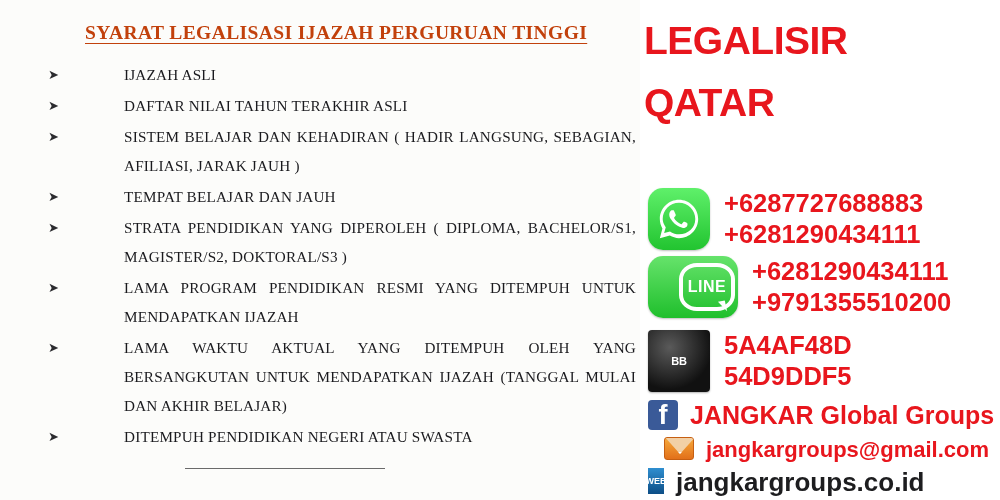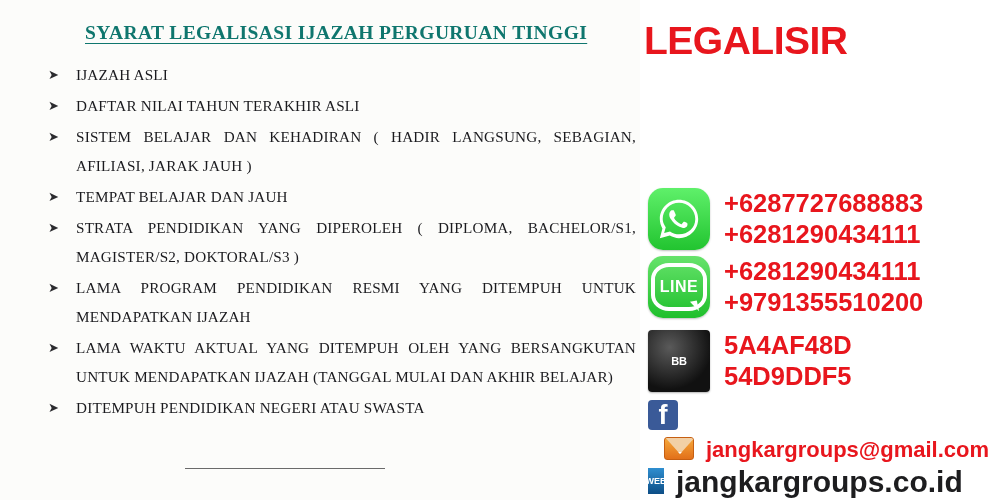--- a/index.html
+++ b/index.html
@@ -30,21 +30,21 @@
     padding: 0;
   }
   .doc-title {
     position: absolute;
     left: 85px;
     top: 22px;
     font-family: "Liberation Serif", serif;
     font-weight: bold;
     font-size: 19.5px;
     letter-spacing: 0.4px;
-    color: #0f766e;
+    color: #c2410c;
     text-decoration: underline;
     text-underline-offset: 4px;
     white-space: nowrap;
   }
   .list {
     position: absolute;
     left: 46px;
     top: 60px;
     width: 590px;
   }
@@ -60,20 +60,21 @@
   .item .bullet {
     position: absolute;
     left: 2px;
     top: 0;
     font-size: 13px;
     line-height: 29px;
     color: #2a2a2e;
   }
   .item .txt {
     display: block;
+    margin-left: 48px;
   }
   .item.justify .txt {
     text-align: justify;
     text-align-last: left;
   }
   .rule {
     position: absolute;
     left: 185px;
     top: 468px;
     width: 200px;
@@ -130,20 +131,21 @@
   .row-wa .nums { margin-left: 14px; font-size: 25.5px; line-height: 31px; }
 
   
   .row-line { left: 8px; top: 256px; }
   .line-ico {
     width: 62px; height: 62px; border-radius: 15px;
     background: linear-gradient(#66e36b, #1fbf2c);
     box-shadow: 0 1px 2px rgba(0,0,0,.25);
     display: flex; align-items: center; justify-content: center;
     position: relative;
+    padding-left: 28px;
   }
   .line-bubble {
     width: 48px; height: 40px; border-radius: 18px/16px;
     background: #ffffff00; border: 4px solid #ffffff;
     display: flex; align-items: center; justify-content: center;
     font-family: "Liberation Sans", sans-serif;
     font-weight: bold; font-size: 16px; color: #ffffff;
     letter-spacing: 0.5px;
   }
   .line-tail {
@@ -203,21 +205,21 @@
 
   
   .row-web { left: 8px; top: 468px; }
   .web-ico {
     width: 16px; height: 26px; border-radius: 0;
     background: linear-gradient(#2f8fd0, #0d4e86);
     display: flex; align-items: center; justify-content: center;
     color: #ffffff; font-family: "Liberation Sans", sans-serif;
     font-size: 9px; font-weight: bold;
   }
-  .row-web .nums { margin-left: 12px; font-size: 30px; line-height: 28px; color: #1d1d1f; }
+  .row-web .nums { margin-left: 12px; font-size: 26px; line-height: 28px; color: #1d1d1f; }
 </style>
 </head>
 <body>
 
 <div class="page">
 
   <div class="doc">
     <div class="doc-title">SYARAT LEGALISASI IJAZAH PERGURUAN TINGGI</div>
 
     <div class="list">
@@ -255,20 +257,21 @@
       </div>
     </div>
 
     <div class="rule"></div>
   </div>
 
   <div class="side">
 
     <div class="brand">
       <span>LEGALISIR</span>
+      <span class="l2">QATAR</span>
     </div>
 
     <div class="row row-wa">
       <div class="ico wa-ico">
         <svg viewBox="0 0 48 48" aria-hidden="true">
           <path fill="#ffffff" d="M24 4C13 4 4 13 4 24c0 3.6 1 7 2.7 9.9L4 44l10.4-2.7C17.2 42.9 20.5 44 24 44c11 0 20-9 20-20S35 4 24 4zm0 36c-3.2 0-6.2-.9-8.7-2.5l-.6-.4-6.2 1.6 1.7-6-.4-.6C8.1 29.5 7 26.8 7 24 7 14.6 14.6 7 24 7s17 7.6 17 17-7.6 16-17 16z"></path>
           <path fill="#ffffff" d="M33.2 28.6c-.5-.3-3-1.5-3.5-1.7-.5-.2-.8-.3-1.1.3-.3.5-1.3 1.6-1.6 2-.3.3-.6.4-1.1.1-.5-.3-2.2-.8-4.1-2.6-1.5-1.3-2.5-3-2.8-3.5-.3-.5 0-.8.2-1.1.2-.2.5-.6.8-.9.3-.3.4-.5.5-.9.2-.3.1-.6 0-.9-.1-.3-1.1-2.8-1.6-3.8-.4-.9-.8-.8-1.1-.8h-1c-.3 0-.9.1-1.3.6-.5.5-1.7 1.7-1.7 4.1s1.8 4.8 2 5.1c.3.3 3.5 5.5 8.6 7.5 3.5 1.4 4.3 1.3 5.1 1.2.8-.1 2.6-1.1 3-2.1.4-1 .4-1.9.3-2.1-.1-.3-.5-.4-1-.7z"></path>
         </svg>
       </div>
       <div class="nums">
@@ -295,20 +298,21 @@
       <div class="nums">
         <div>5A4AF48D</div>
         <div>54D9DDF5</div>
       </div>
     </div>
 
     <div class="row row-fb">
       <div class="ico fb-ico">
         <span>f</span>
       </div>
+      <div class="nums">JANGKAR Global Groups</div>
     </div>
 
     <div class="row row-mail">
       <div class="ico mail-ico"></div>
       <div class="nums">jangkargroups@gmail.com</div>
     </div>
 
     <div class="row row-web">
       <div class="ico web-ico">
         <span>WEB</span>

